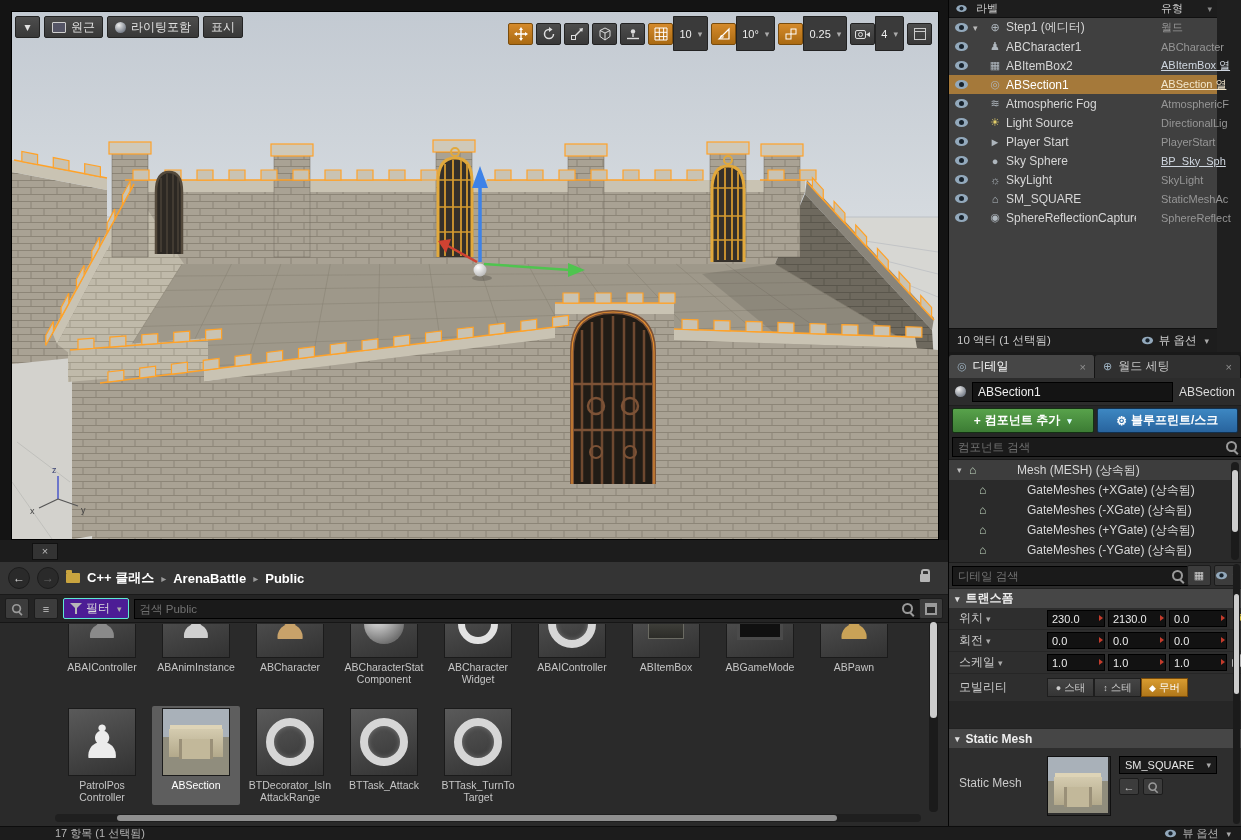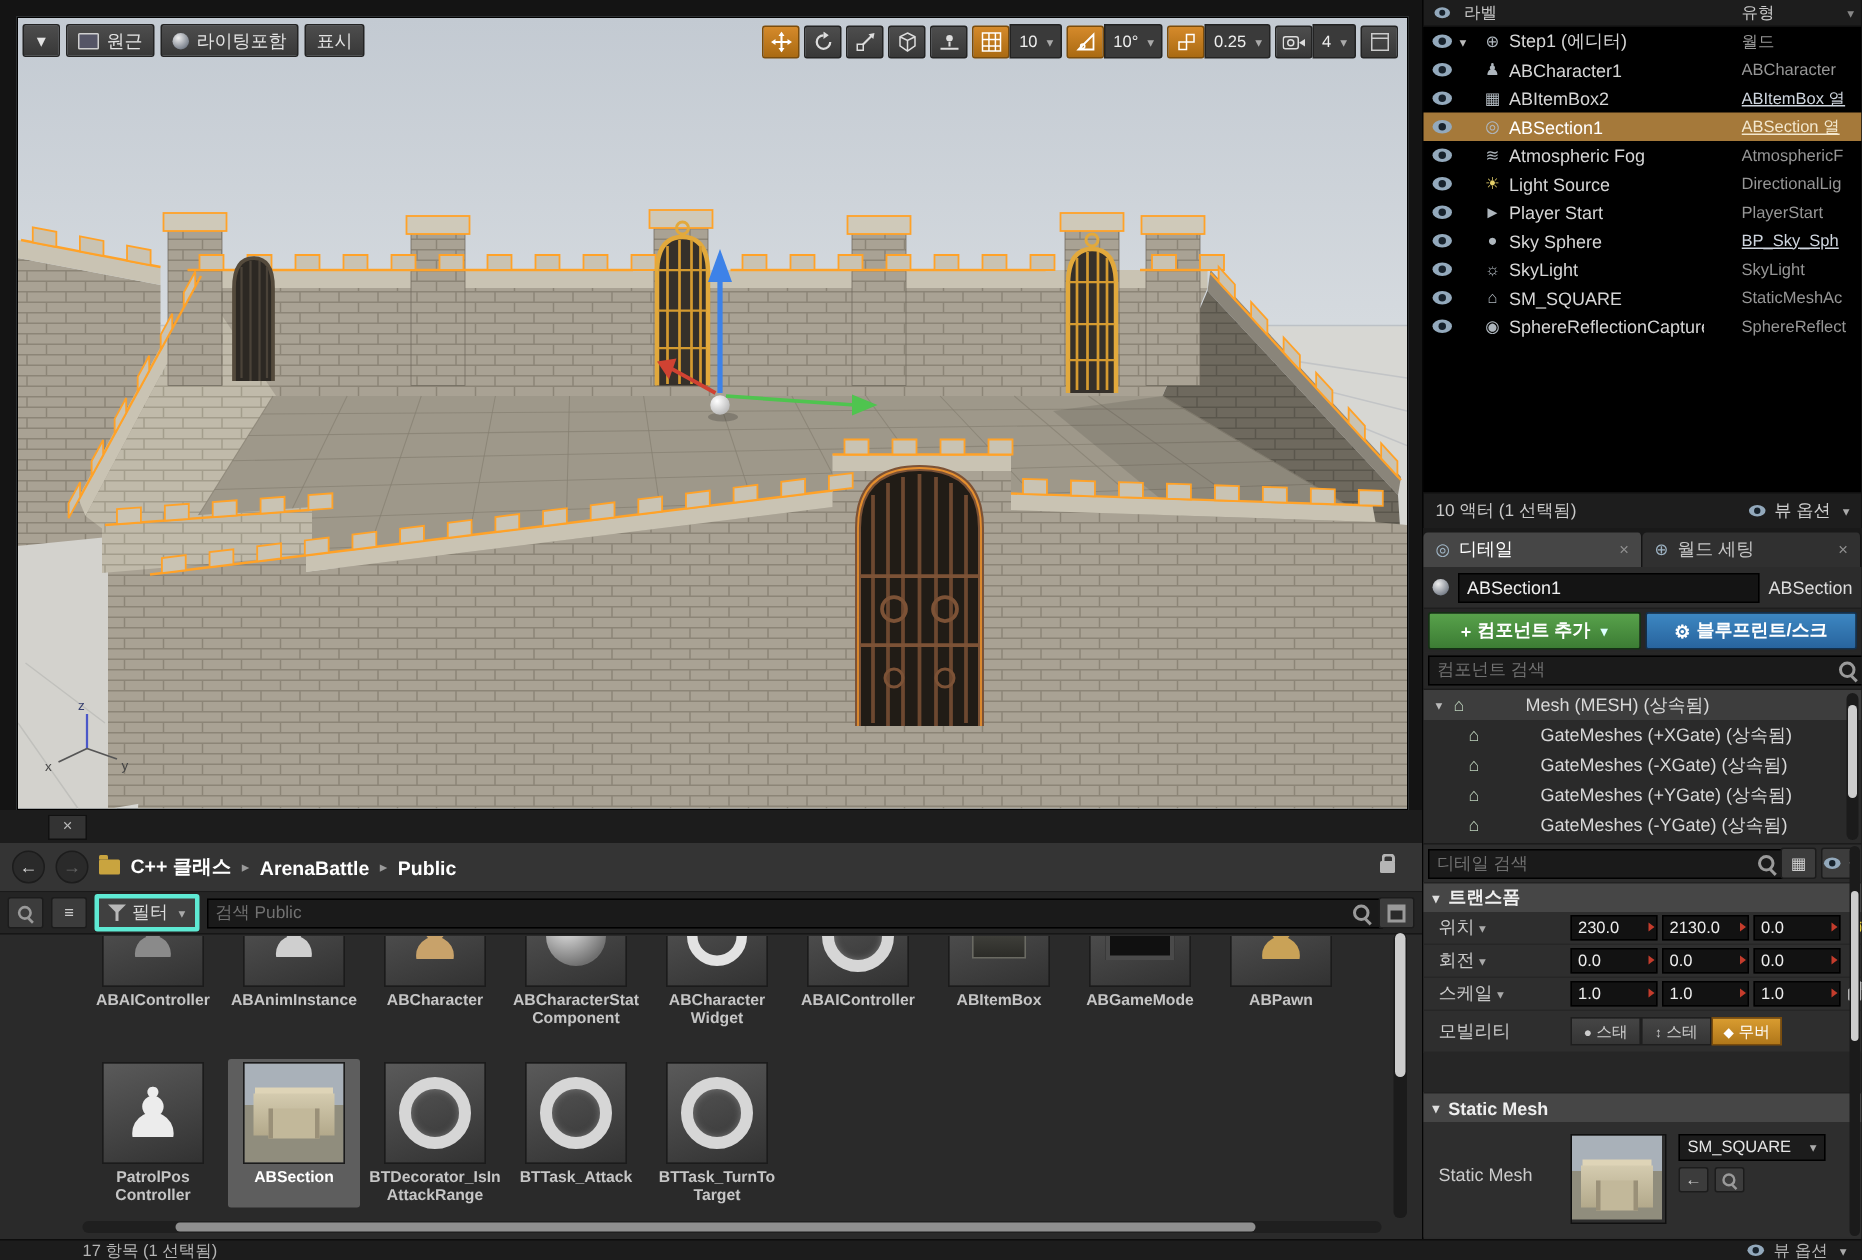--- a/index.html
+++ b/index.html
@@ -29,26 +29,26 @@
   .vp-bottom-strip{position:absolute;left:0;top:540px;width:948px;height:22px;background:#1c1c1c;}
   .vp-close{position:absolute;left:32px;top:3px;width:24px;height:15px;background:#333;color:#bbb;
     font-size:11px;text-align:center;line-height:14px;border:1px solid #111;}
   .vp-toolbar{position:absolute;top:4px;display:flex;gap:4px;align-items:center;}
   .vp-toolbar.left{left:3px;}
   .vp-toolbar.right{right:6px;gap:3px;}
   .vpbtn{height:22px;padding:0 7px;background:linear-gradient(#4d4d4d,#383838);border:1px solid #232323;
     border-radius:2px;color:#e3e3e3;font-size:12px;display:flex;align-items:center;gap:5px;box-sizing:border-box;}
   .vpbtn.icononly{width:25px;padding:0;justify-content:center;}
   .vpbtn.on{background:linear-gradient(#d58a2b,#aa6a12);border-color:#7a4c0c;color:#fff;}
-  .vpval{height:23px;background:#3a3a3a;border:1px solid #232323;border-radius:0 2px 2px 0;margin-left:-3px;
+  .vpval{height:35px;background:#3a3a3a;border:1px solid #232323;border-radius:0 2px 2px 0;margin-left:-3px;
     padding:0 5px;font-size:11px;color:#eee;display:flex;align-items:center;gap:3px;box-sizing:border-box;}
   .mini-monitor{width:12px;height:9px;border:1px solid #cfcfcf;border-radius:1px;display:inline-block;background:#556;}
   .mini-sphere{width:11px;height:11px;border-radius:50%;display:inline-block;background:radial-gradient(circle at 35% 30%,#eee,#767d88 75%);}
   
-  #outliner{position:absolute;left:948px;top:0;width:293px;height:352px;background:#000000;border-left:1px solid #050505;box-sizing:border-box;}
+  #outliner{position:absolute;left:948px;top:0;width:269px;height:352px;background:#404040;border-left:1px solid #050505;box-sizing:border-box;}
   .ol-header{height:17px;background:#1d1d1d;border-bottom:1px solid #101010;display:flex;align-items:center;
     font-size:11px;color:#c9c9c9;padding:0 6px;gap:8px;position:relative;}
   .ol-coltype{position:absolute;left:212px;}
   .hdr-sort{position:absolute;right:5px;font-size:9px;color:#888;}
   .ol-row{height:19px;display:flex;align-items:center;padding-left:6px;position:relative;font-size:12px;color:#d6d6d6;}
   .ol-row .sp{width:14px;flex:none;}
   .ol-exp{width:14px;flex:none;font-size:9px;color:#bbb;}
   .ol-ic{width:16px;flex:none;font-size:11px;color:#aeb6bd;text-align:center;margin-right:3px;}
   .ol-lb{white-space:nowrap;overflow:hidden;max-width:130px;}
   .ol-tp{position:absolute;left:212px;width:78px;color:#969696;font-size:11px;white-space:nowrap;overflow:hidden;}
@@ -120,36 +120,36 @@
   
   #cbrowser{position:absolute;left:0;top:562px;width:948px;height:264px;background:#2a2a2a;}
   .cb-path{height:32px;background:#343434;border-bottom:1px solid #1a1a1a;display:flex;align-items:center;gap:7px;padding:0 8px;position:relative;}
   .nav-btn{width:20px;height:20px;border-radius:50%;background:#2a2a2a;border:1px solid #1c1c1c;color:#ddd;
     display:flex;align-items:center;justify-content:center;font-size:12px;flex:none;}
   .nav-btn.dim{color:#666;}
   .crumb{font-size:13px;font-weight:bold;color:#fff;}
   .crumb-sep{color:#9a9a9a;font-size:10px;}
   .cb-lock{position:absolute;right:18px;top:9px;}
   .cb-filterrow{height:27px;background:#242424;border-bottom:1px solid #161616;display:flex;align-items:center;gap:5px;padding:0 5px;}
-  .cb-filter{height:19px;display:flex;align-items:center;gap:4px;padding:0 6px;background:#404040;border:3px solid #5eead4;border-radius:2px;color:#ddd;font-size:12px;}
+  .cb-filter{height:19px;display:flex;align-items:center;gap:4px;padding:0 6px;background:#4c1d95;border:1px solid #5eead4;border-radius:2px;color:#ddd;font-size:12px;}
   .cb-search{flex:1;display:flex;align-items:center;}
   .cb-search .srch{width:100%;}
   .cb-search .mag{margin-left:-20px;}
   .saveicon{width:12px;height:12px;background:#9a9a9a;position:relative;display:inline-block;}
   .saveicon::after{content:"";position:absolute;left:2px;top:4px;width:8px;height:6px;background:#2a2a2a;}
   #asset-area{position:absolute;left:0;top:60px;width:948px;height:192px;overflow:hidden;}
   .tile-row{position:absolute;left:58px;display:flex;gap:6px;}
   .tile{width:88px;flex:none;padding:2px 0;border-radius:2px;}
   .tile.sel{background:#5e5e5e;}
   .thumb-wrap{width:68px;margin:0 auto;}
   .thumb-clip{width:68px;height:34px;overflow:hidden;margin:0 auto;}
   .thumb{width:68px;height:68px;background:linear-gradient(160deg,#5a5a5a,#323232);border:1px solid #1b1b1b;
     position:relative;display:flex;align-items:center;justify-content:center;box-sizing:border-box;}
   .thumb-clip .thumb{margin-top:-34px;}
-  .tile-lb{font-size:10.5px;line-height:12px;text-align:center;color:#c5c5c5;margin-top:3px;word-wrap:break-word;font-weight:bold;}
+  .tile-lb{font-size:10.5px;line-height:12px;text-align:center;color:#c5c5c5;margin-top:3px;word-wrap:break-word;}
   .tile.sel .tile-lb{color:#fff;}
   .k-ring::before{content:"";width:32px;height:32px;border:8px solid #d6d6d6;border-radius:50%;box-shadow:inset 0 0 5px #777;}
   .k-widget::before{content:"";width:26px;height:26px;border:7px solid #e2e2e2;border-radius:50%;}
   .k-sphere::before{content:"";width:40px;height:40px;border-radius:50%;background:radial-gradient(circle at 35% 30%,#f0f0f0,#6f6f6f 75%);}
   .k-pawnw::before{content:"♟";font-size:46px;color:#ececec;}
   .k-ctrl::before{content:"♟";font-size:40px;color:#8a8a8a;}
   .k-anim::before{content:"♟";font-size:40px;color:#cfcfcf;}
   .k-char::before{content:"♟";font-size:42px;color:#c8a26a;}
   .k-gold::before{content:"♟";font-size:42px;color:#c9a257;}
   .k-monitor::before{content:"";width:40px;height:26px;background:#101010;border:3px solid #4a4a4a;}

